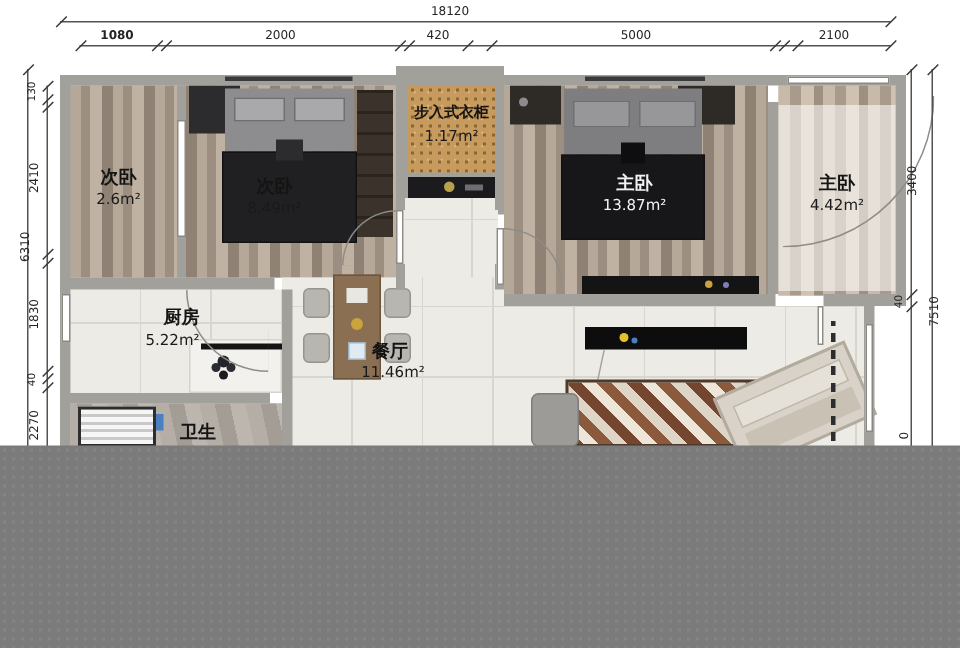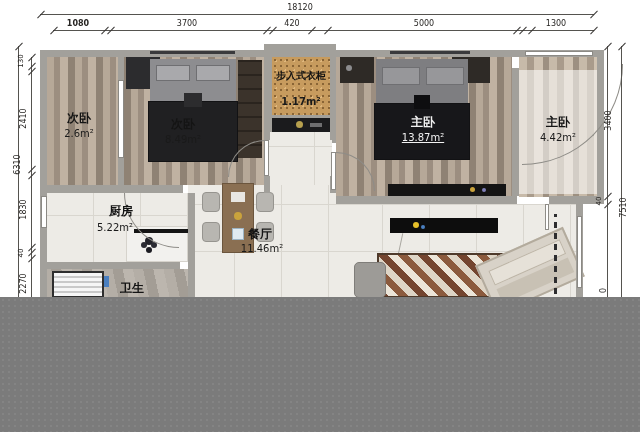--- a/index.html
+++ b/index.html
@@ -160,23 +160,23 @@
   <div class="abs leaf" style="left:331px;top:152px;width:5px;height:38px;"></div>
   <div class="abs arcSW" style="left:124px;top:193px;width:54px;height:54px;"></div>
   <div class="abs swing" style="left:519px;top:70px;width:78px;height:124px;"></div>
   <div class="abs arcSE" style="left:522px;top:64px;width:100px;height:100px;"></div>
 
   <div class="abs rname" style="left:57px;top:112px;width:44px;">次卧</div>
   <div class="abs rarea" style="left:53px;top:128px;width:52px;">2.6m²</div>
   <div class="abs rname" style="left:158px;top:118px;width:50px;">次卧</div>
   <div class="abs rarea" style="left:152px;top:134px;width:62px;">8.49m²</div>
   <div class="abs rname" style="left:270px;top:70px;width:62px;font-size:10px;">步入式衣柜</div>
-  <div class="abs rarea" style="left:276px;top:96px;width:50px;font-weight:bold;">1.17m²</div>
+  <div class="abs rarea" style="left:276px;top:86px;width:50px;">1.17m²</div>
   <div class="abs rname white" style="left:398px;top:116px;width:50px;">主卧</div>
-  <div class="abs rarea white" style="left:390px;top:132px;width:66px;text-decoration:underline;">13.87m²</div>
+  <div class="abs rarea white" style="left:390px;top:132px;width:66px;">13.87m²</div>
   <div class="abs rname" style="left:534px;top:116px;width:48px;">主卧</div>
   <div class="abs rarea" style="left:528px;top:132px;width:60px;">4.42m²</div>
   <div class="abs rname" style="left:99px;top:205px;width:44px;">厨房</div>
   <div class="abs rarea" style="left:89px;top:222px;width:52px;">5.22m²</div>
   <div class="abs rname" style="left:238px;top:228px;width:44px;">餐厅</div>
   <div class="abs rarea" style="left:232px;top:243px;width:60px;">11.46m²</div>
   <div class="abs rname" style="left:110px;top:282px;width:44px;">卫生</div>
 
   <div class="abs dlh" style="left:40px;top:14px;width:554px;"></div>
   <div class="abs dtx" style="left:275px;top:3px;width:50px;">18120</div>
@@ -189,24 +189,24 @@
   <div class="abs tick" style="left:106px;top:30px;"></div>
   <div class="abs tick" style="left:262px;top:30px;"></div>
   <div class="abs tick" style="left:268px;top:30px;"></div>
   <div class="abs tick" style="left:307px;top:30px;"></div>
   <div class="abs tick" style="left:323px;top:30px;"></div>
   <div class="abs tick" style="left:512px;top:30px;"></div>
   <div class="abs tick" style="left:518px;top:30px;"></div>
   <div class="abs tick" style="left:527px;top:30px;"></div>
   <div class="abs tick" style="left:589px;top:30px;"></div>
   <div class="abs dtx" style="left:58px;top:19px;width:40px;font-weight:bold;">1080</div>
-  <div class="abs dtx" style="left:167px;top:19px;width:40px;">3700</div>
+  <div class="abs dtx" style="left:167px;top:19px;width:40px;">2000</div>
   <div class="abs dtx" style="left:272px;top:19px;width:40px;">420</div>
   <div class="abs dtx" style="left:404px;top:19px;width:40px;">5000</div>
-  <div class="abs dtx" style="left:536px;top:19px;width:40px;">1300</div>
+  <div class="abs dtx" style="left:536px;top:19px;width:40px;">2100</div>
 
   <div class="abs dlv" style="left:18px;top:46px;height:252px;"></div>
   <div class="abs dtx vrot" style="left:-8px;top:160px;width:50px;">6310</div>
   <div class="abs tick" style="left:14px;top:46px;"></div>
 
   <div class="abs dlv" style="left:31px;top:57px;height:241px;"></div>
   <div class="abs tick" style="left:27px;top:57px;"></div>
   <div class="abs tick" style="left:27px;top:66px;"></div>
   <div class="abs tick" style="left:27px;top:71px;"></div>
   <div class="abs tick" style="left:27px;top:169px;"></div>

